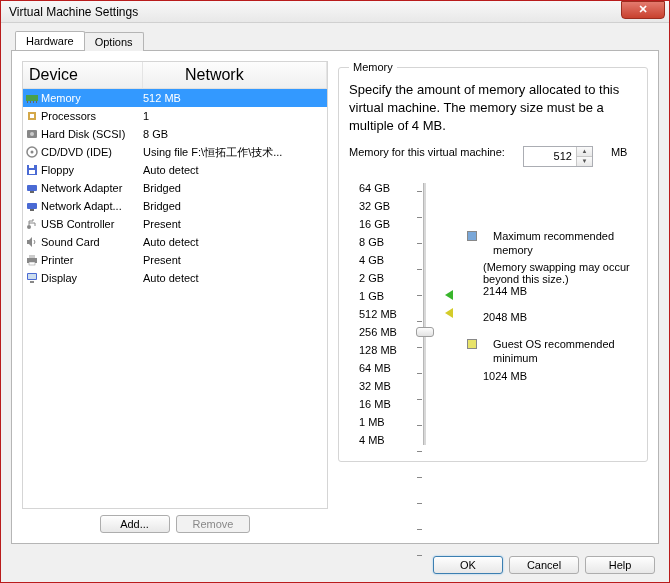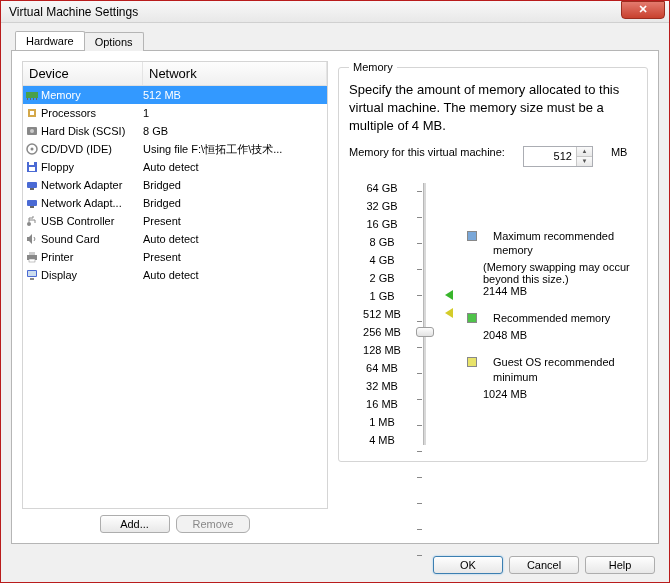--- a/index.html
+++ b/index.html
@@ -77,21 +77,22 @@
 .devlist {
   border: 1px solid #d5d5d5;
   background: #fff;
   flex: 1;
   overflow: hidden;
 }
 .devlist-header {
   display: flex;
   background: linear-gradient(#fdfdfd,#f0f0f0);
   border-bottom: 1px solid #e0e0e0;
-  font-size: 13px;
+  font-size: 16px;
+  gap: 36px;
 }
 .devlist-header .col1 { width: 120px; padding: 4px 6px; border-right: 1px solid #e4e4e4; }
 .devlist-header .col2 { flex: 1; padding: 4px 6px; border-right: 1px solid #e4e4e4; }
 .devlist-body { }
 .devrow {
   display: flex;
   align-items: center;
   height: 18px;
   font-size: 11px;
 }
@@ -110,21 +111,21 @@
 }
 .btn {
   border: 1px solid #adadad;
   background: linear-gradient(#fefefe,#e8e8e8);
   padding: 2px 16px;
   border-radius: 3px;
   font-size: 11px;
   min-width: 70px;
   text-align: center;
 }
-.btn.disabled { color: #888; background: #f2f2f2; border-radius: 6px; }
+.btn.disabled { color: #888; background: #f2f2f2; }
 .btn.primary { border: 1px solid #3c7fb1; box-shadow: 0 0 2px #89c2ec; }
 fieldset {
   border: 1px solid #d5d5d5;
   border-radius: 3px;
   padding: 8px 10px 12px 10px;
 }
 legend { padding: 0 4px; font-size: 11px; }
 .memdesc { font-size: 13px; line-height: 1.4; margin-bottom: 10px; }
 .memrow { display: flex; align-items: flex-start; gap: 18px; margin-bottom: 12px; }
 .spin {
@@ -138,21 +139,21 @@
   width: 52px;
   text-align: right;
   padding-right: 4px;
   font-size: 11px;
   outline: none;
 }
 .spin .arrows { width: 16px; display:flex; flex-direction:column; border-left:1px solid #c8c8c8;}
 .spin .arrows div { flex:1; display:flex; align-items:center; justify-content:center; font-size:6px; background:linear-gradient(#fafafa,#e8e8e8); color:#555;}
 .spin .arrows div:first-child { border-bottom:1px solid #c8c8c8;}
 .slider-area { display: flex; gap: 8px; padding-left: 10px; }
-.ticks { width: 46px; text-align: center; font-size: 11px; line-height: 18px; }
+.ticks { width: 46px; text-align: left; font-size: 11px; line-height: 18px; }
 .ticks div { height: 18px; }
 .track-wrap { width: 24px; position: relative; padding-top:4px; height: 270px;}
 .track { position:absolute; left:10px; top:4px; width:3px; height:262px; background:#d8d8d8; border-left:1px solid #b8b8b8;}
 .tickmarks { position:absolute; left:4px; top:4px; }
 .tickmarks div { height:18px; }
 .tickmarks div::before { content:''; display:block; width:5px; height:1px; background:#888; margin-top:8px;}
 .thumb { position:absolute; left:3px; top:148px; width:18px; height:10px; background:linear-gradient(#fdfdfd,#e2e2e2); border:1px solid #9e9e9e; border-radius:3px;}
 .marker-col { width:14px; position:relative; padding-top:4px;}
 .marker { position:absolute; left:0; width:0; height:0; }
 .marker.green { top:111px; border-top:5px solid transparent; border-bottom:5px solid transparent; border-right:8px solid #39b52c;}
@@ -373,24 +374,20 @@
               <div class="marker green"></div>
               <div class="marker yellow"></div>
             </div>
             <div class="legend-col">
               <div class="legend-item">
                 <div class="sw blue"></div>
                 <div class="legend-text">Maximum recommended memory</div>
               </div>
               <div class="legend-sub">(Memory swapping may occur beyond this size.)</div>
               <div class="legend-val">2144 MB</div>
-              <div class="legend-item">
-                <div class="sw green"></div>
-                <div class="legend-text">Recommended memory</div>
-              </div>
               <div class="legend-val">2048 MB</div>
               <div class="legend-item">
                 <div class="sw yellow"></div>
                 <div class="legend-text">Guest OS recommended minimum</div>
               </div>
               <div class="legend-val">1024 MB</div>
             </div>
           </div>
         </fieldset>
       </div>

